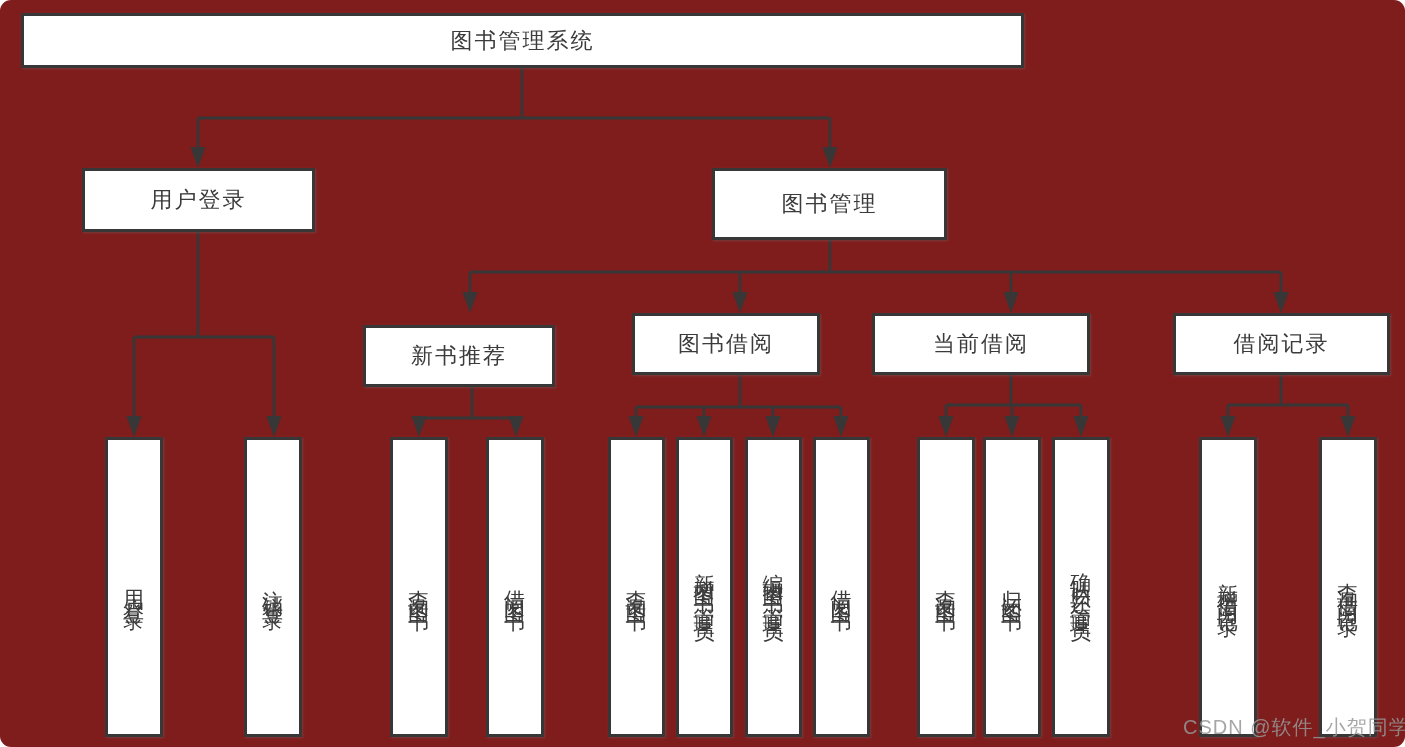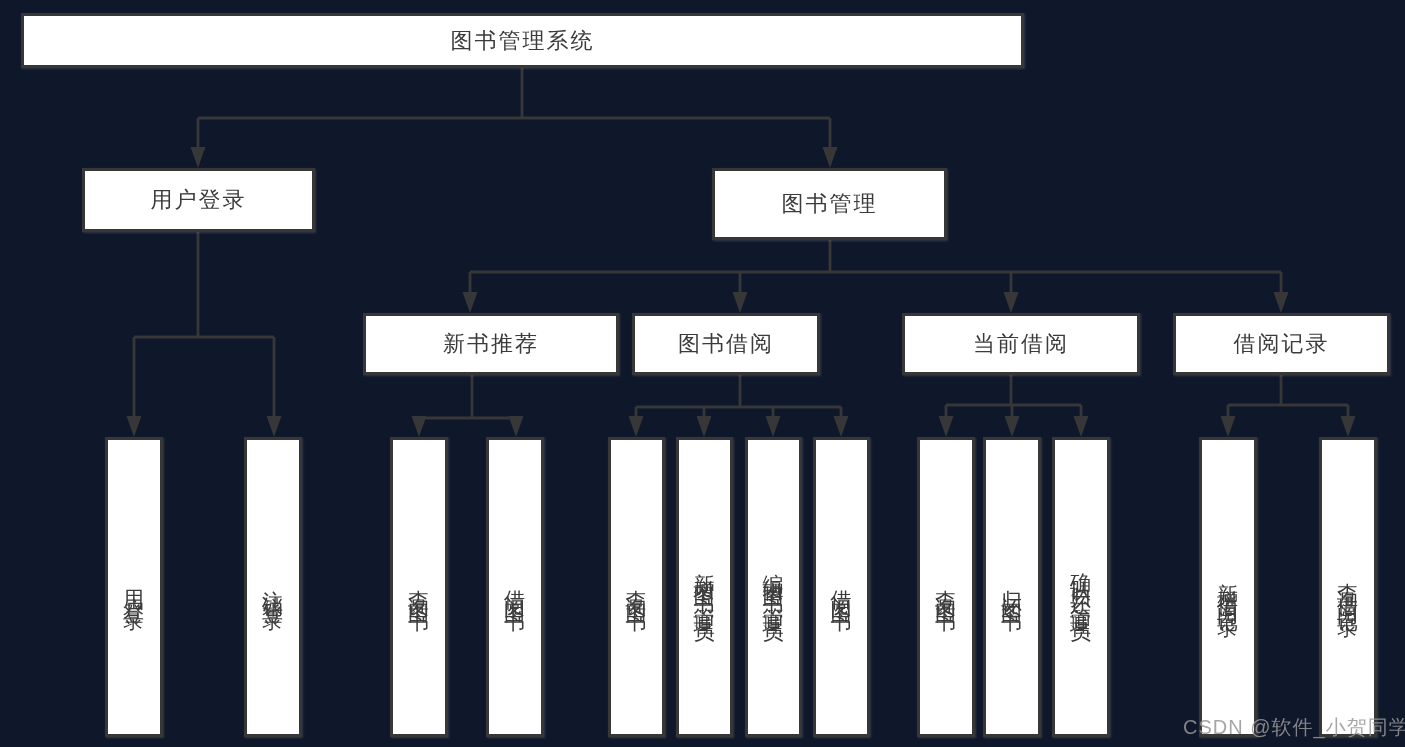--- a/index.html
+++ b/index.html
@@ -4,24 +4,25 @@
 <style>
   html, body {
     margin: 0;
     padding: 0;
     background: #ffffff;
   }
   .canvas {
     position: relative;
     width: 1405px;
     height: 747px;
-    background: #0f172a;
+    background: #7f1d1d;
     font-family: "Liberation Sans", "DejaVu Sans", sans-serif;
     color: #3b3b3b;
     overflow: hidden;
+    border-radius: 11px;
   }
   svg.connectors {
     position: absolute;
     left: 0;
     top: 0;
     width: 1405px;
     height: 747px;
     z-index: 1;
   }
   .node {
@@ -92,23 +93,23 @@
          M1073.5 416 L1088.5 416 L1081 437 Z
          M1220.5 416 L1235.5 416 L1228 437 Z
          M1340.5 416 L1355.5 416 L1348 437 Z"></path>
   </svg>
 
   <div class="node h-node" style="left:21px; top:13px; width:1003px; height:55px;">图书管理系统</div>
 
   <div class="node h-node" style="left:82px; top:168px; width:233px; height:64px;">用户登录</div>
   <div class="node h-node" style="left:712px; top:168px; width:235px; height:72px;">图书管理</div>
 
-  <div class="node h-node" style="left:363px; top:313px; width:256px; height:62px;">新书推荐</div>
+  <div class="node h-node" style="left:363px; top:325px; width:192px; height:62px;">新书推荐</div>
   <div class="node h-node" style="left:632px; top:313px; width:188px; height:62px;">图书借阅</div>
-  <div class="node h-node" style="left:902px; top:313px; width:238px; height:62px;font-family:Liberation Serif, serif;">当前借阅</div>
+  <div class="node h-node" style="left:872px; top:313px; width:218px; height:62px;font-family:Liberation Serif, serif;">当前借阅</div>
   <div class="node h-node" style="left:1173px; top:313px; width:217px; height:62px;">借阅记录</div>
 
   <div class="node v-node" style="left:105px; top:437px; width:58px; height:300px;">用户登录</div>
   <div class="node v-node" style="left:244px; top:437px; width:58px; height:300px;">注销登录</div>
 
   <div class="node v-node" style="left:390px; top:437px; width:58px; height:300px;">查询图书</div>
   <div class="node v-node" style="left:486px; top:437px; width:58px; height:300px;">借阅图书</div>
 
   <div class="node v-node" style="left:608px; top:437px; width:57px; height:300px;">查询图书</div>
   <div class="node v-node" style="left:676px; top:437px; width:57px; height:300px;">新增图书（管理员）</div>

